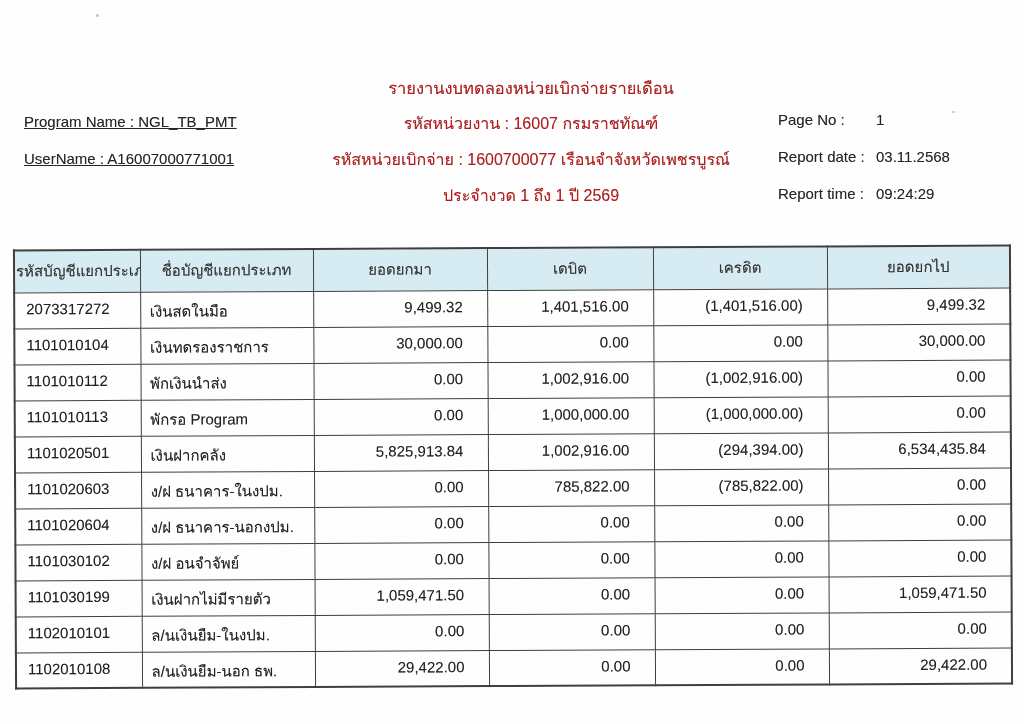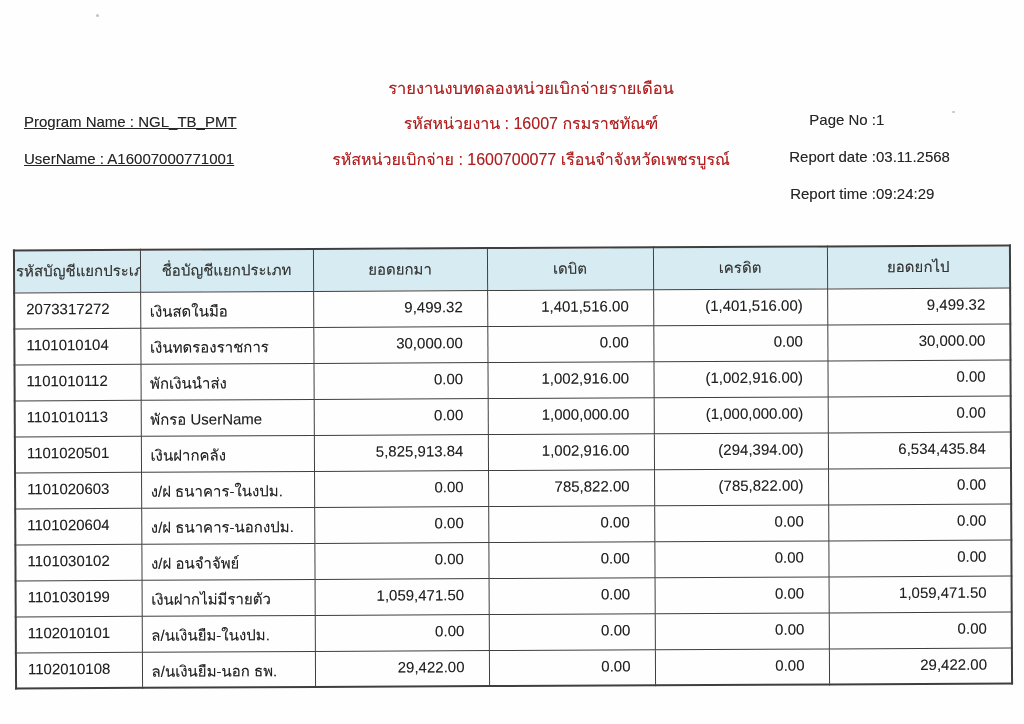--- a/index.html
+++ b/index.html
@@ -37,21 +37,21 @@
   }
   .hc-line { height: 18px; line-height: 18px; margin-bottom: 18px; white-space: nowrap; }
   .hc-title { font-size: 16.5px; }
 
   .header-right {
     position: absolute;
     left: 778px;
     top: 111px;
     font-size: 15px;
   }
-  .hr-row { display: flex; height: 17px; line-height: 17px; margin-bottom: 20px; white-space: nowrap; text-align: right; }
+  .hr-row { display: flex; height: 17px; line-height: 17px; margin-bottom: 20px; white-space: nowrap; }
   .hr-label { width: 98px; }
   .hr-value { }
 
   
   .table-wrap {
     position: absolute;
     left: 14px;
     top: 247px;
     width: 996px;
     transform: rotate(-0.28deg);
@@ -108,20 +108,21 @@
 
   <div class="header-left">
     <div class="hl-line">Program Name : NGL_TB_PMT</div>
     <div class="hl-line">UserName : A16007000771001</div>
   </div>
 
   <div class="header-center">
     <div class="hc-line hc-title">รายงานงบทดลองหน่วยเบิกจ่ายรายเดือน</div>
     <div class="hc-line">รหัสหน่วยงาน : 16007 กรมราชทัณฑ์</div>
     <div class="hc-line">รหัสหน่วยเบิกจ่าย : 1600700077 เรือนจำจังหวัดเพชรบูรณ์</div>
+    <div class="hc-line">ประจำงวด 1 ถึง 1 ปี 2569</div>
   </div>
 
   <div class="header-right">
     <div class="hr-row">
       <span class="hr-label">Page No :</span>
       <span class="hr-value">1</span>
     </div>
     <div class="hr-row">
       <span class="hr-label">Report date :</span>
       <span class="hr-value">03.11.2568</span>
@@ -172,21 +173,21 @@
           <tr>
     <td class="c-code">1101010112</td>
     <td class="c-name">พักเงินนำส่ง</td>
     <td class="c-num">0.00</td>
     <td class="c-num">1,002,916.00</td>
     <td class="c-num">(1,002,916.00)</td>
     <td class="c-num">0.00</td>
   </tr>
           <tr>
     <td class="c-code">1101010113</td>
-    <td class="c-name">พักรอ UserName</td>
+    <td class="c-name">พักรอ Program</td>
     <td class="c-num">0.00</td>
     <td class="c-num">1,000,000.00</td>
     <td class="c-num">(1,000,000.00)</td>
     <td class="c-num">0.00</td>
   </tr>
           <tr>
     <td class="c-code">1101020501</td>
     <td class="c-name">เงินฝากคลัง</td>
     <td class="c-num">5,825,913.84</td>
     <td class="c-num">1,002,916.00</td>

